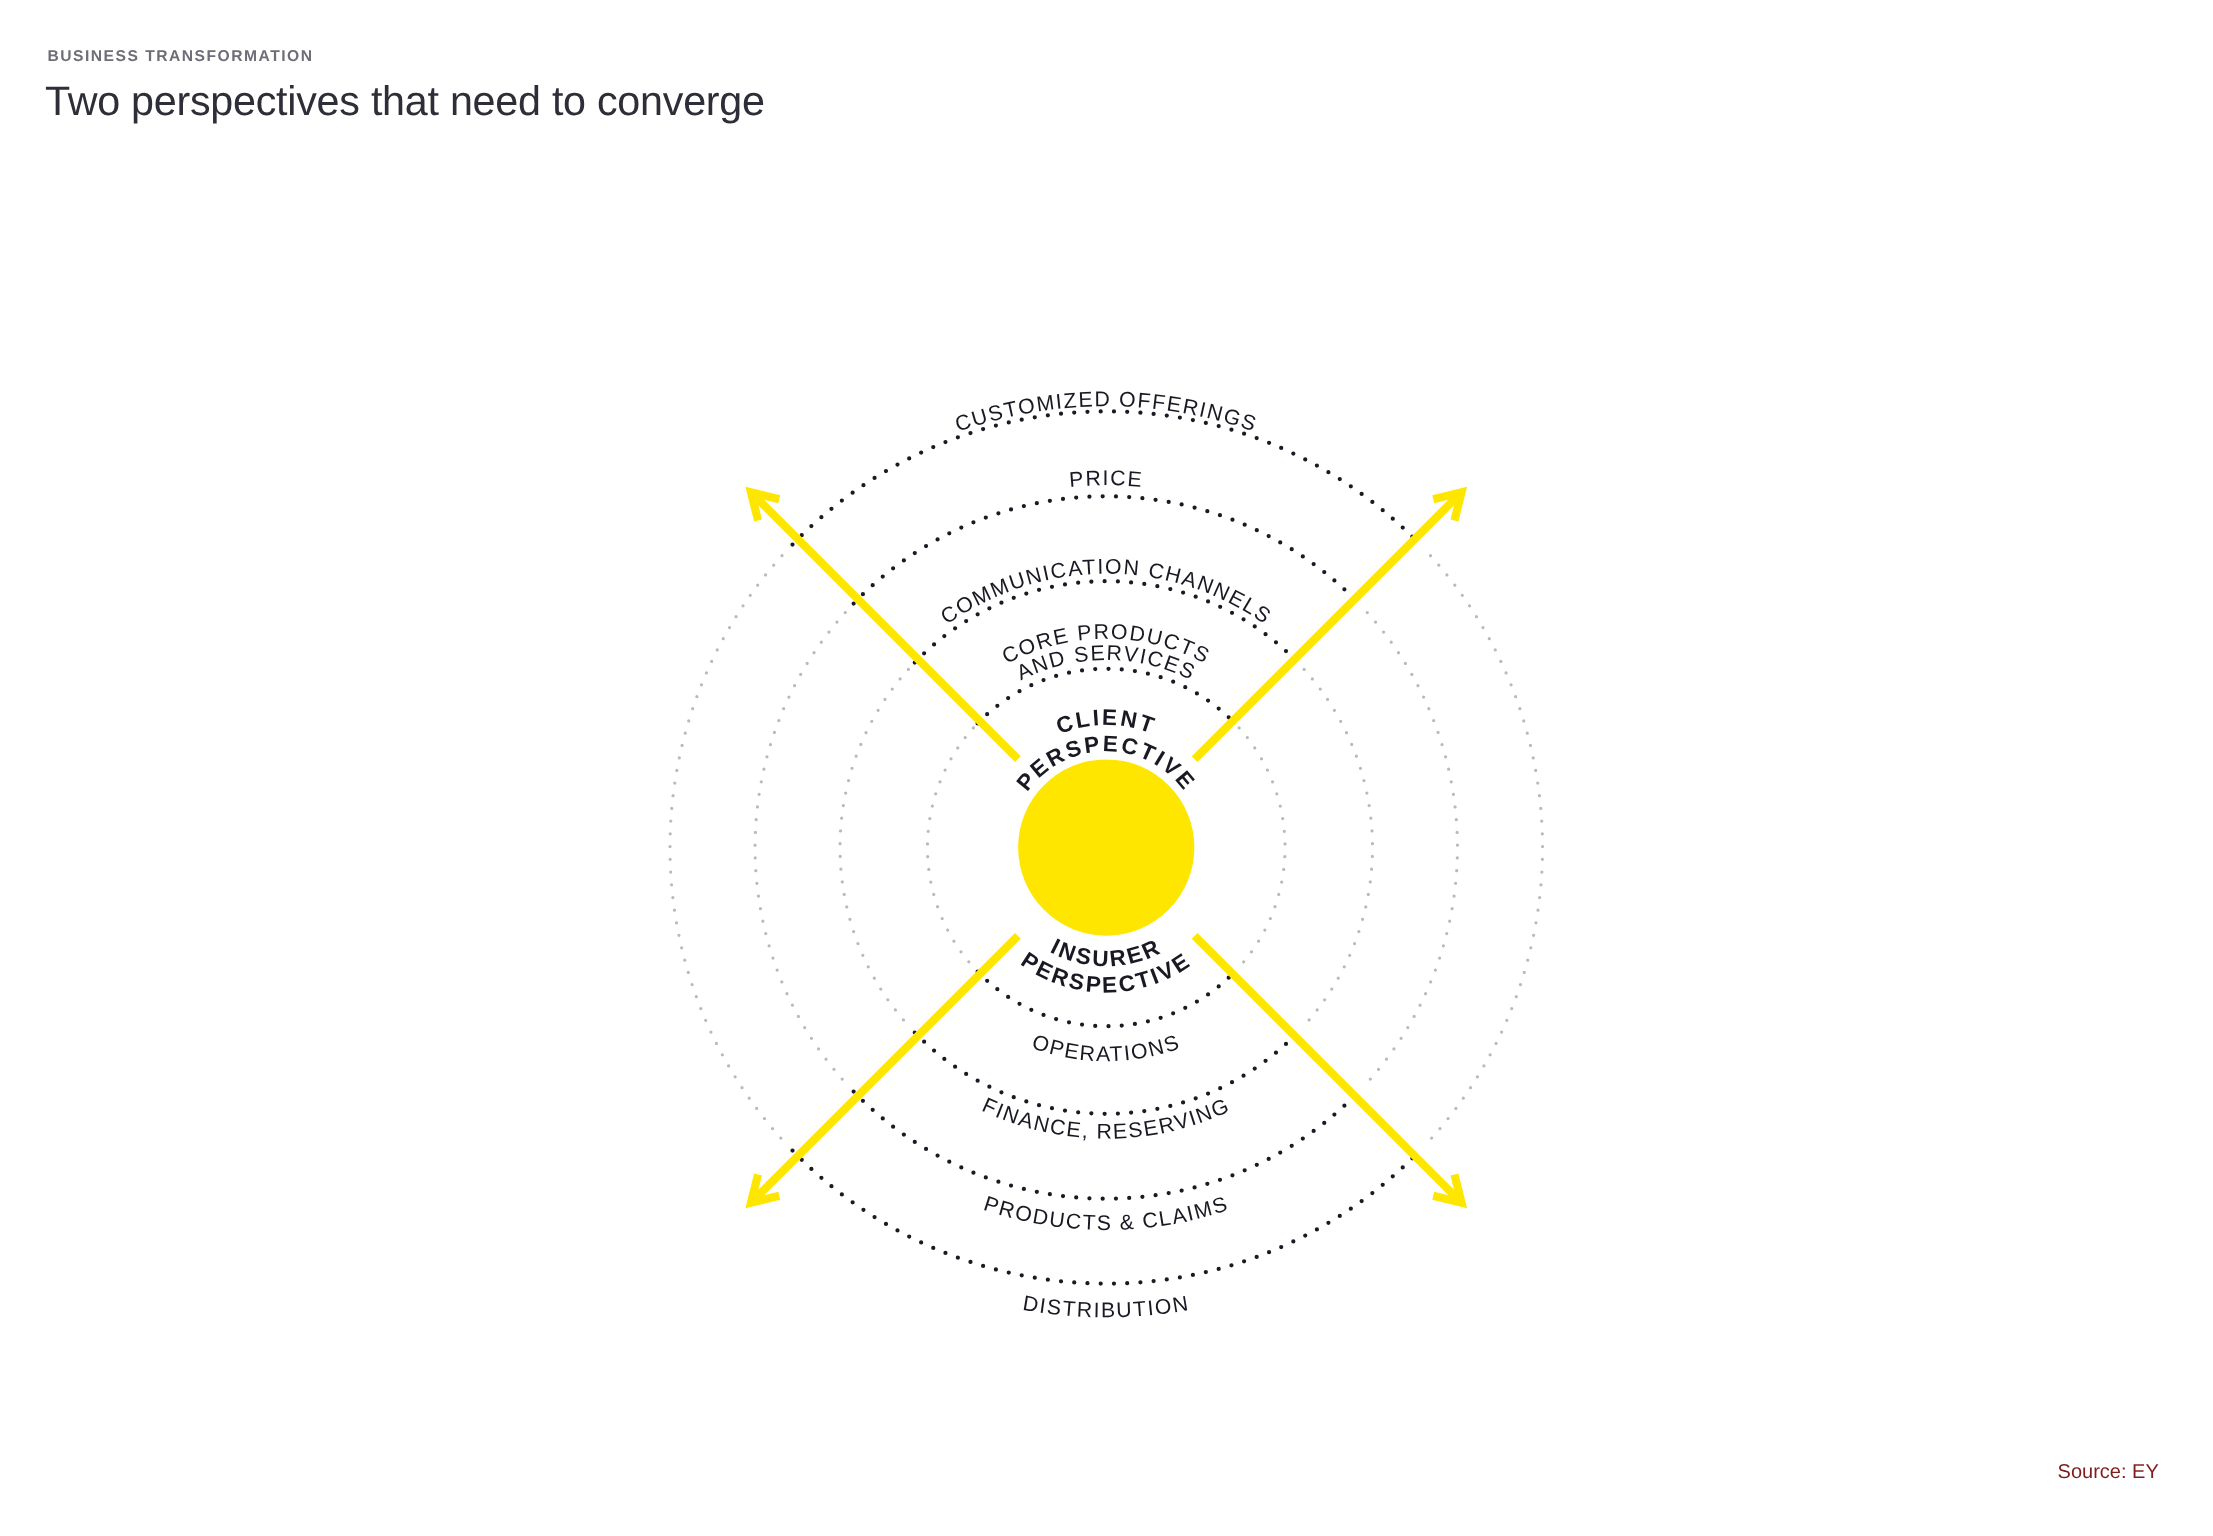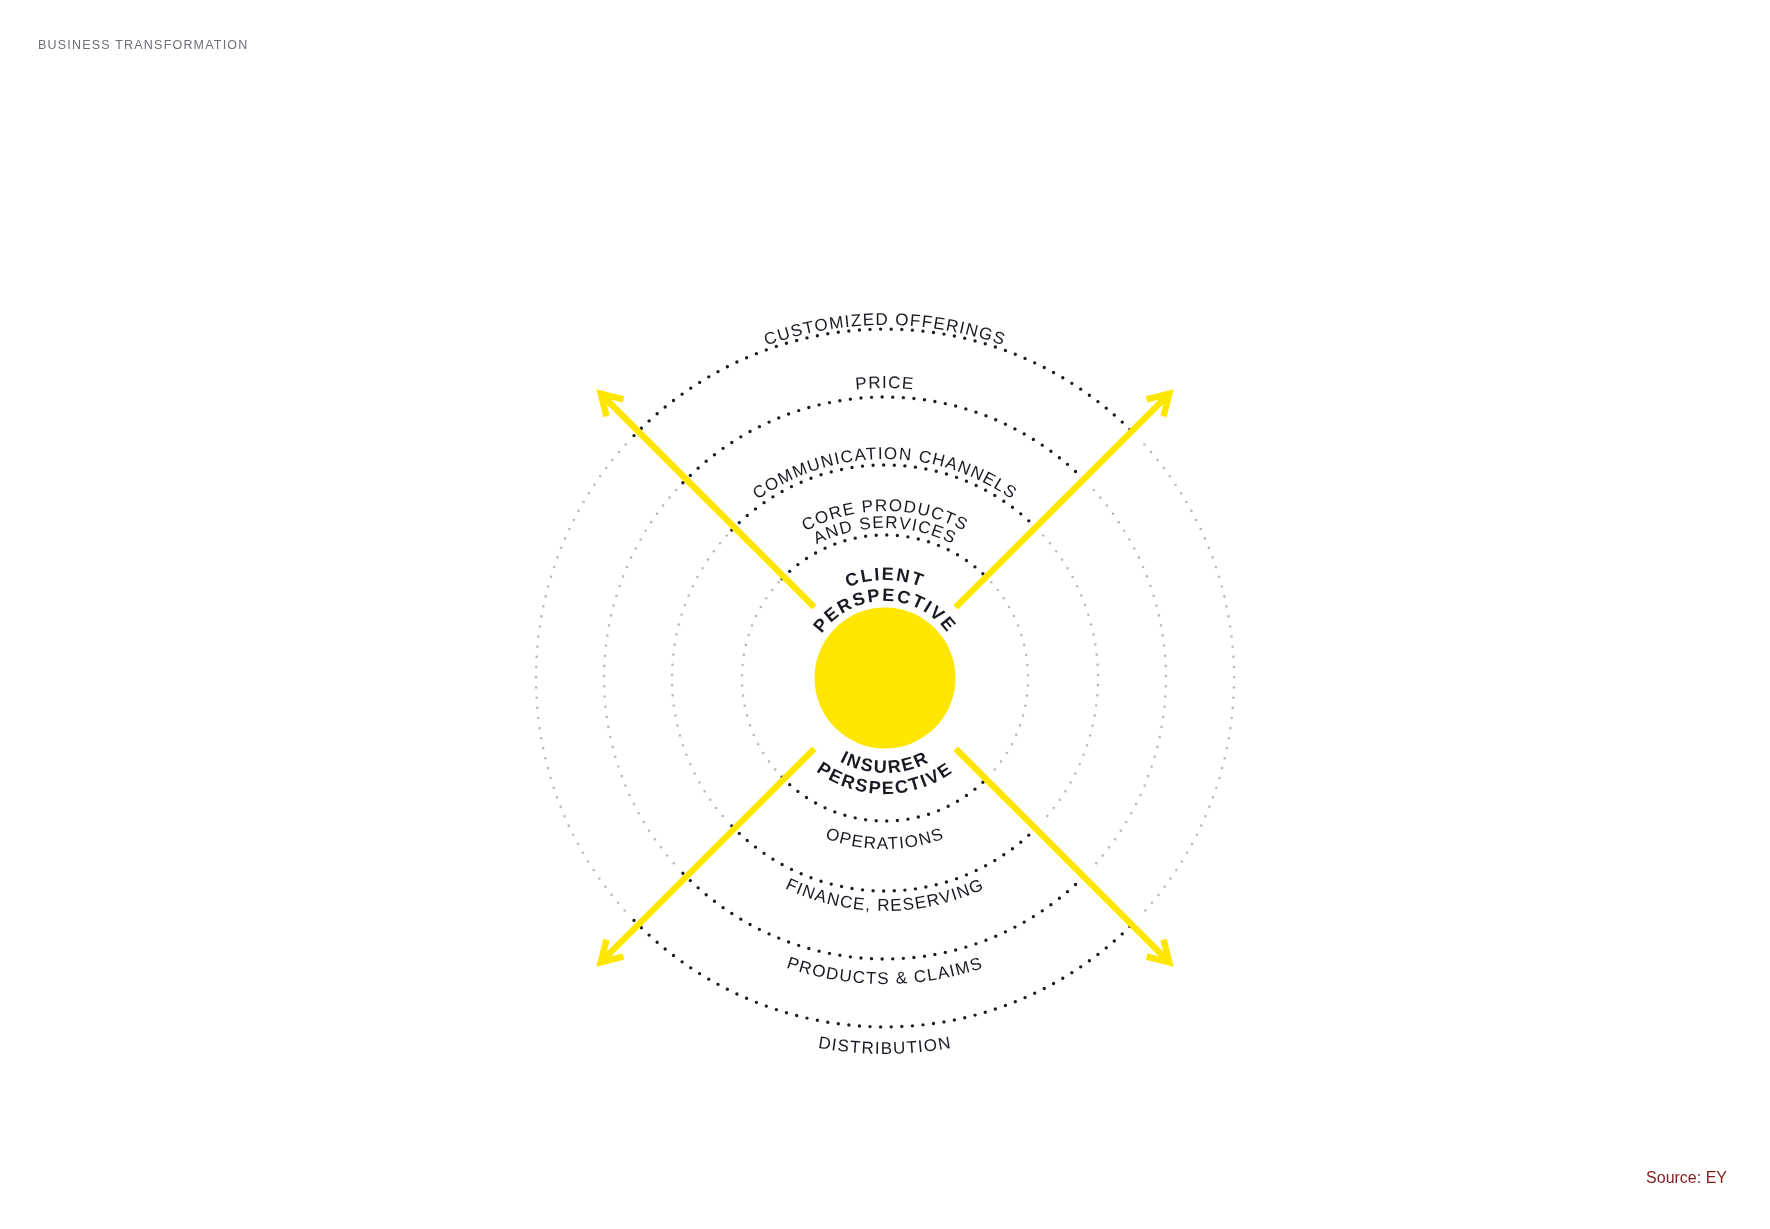--- a/index.html
+++ b/index.html
@@ -5,21 +5,21 @@
   html,body{margin:0;padding:0;background:#ffffff;}
   .page{
     position:relative;
     width:1770px;height:1229px;
     background:#ffffff;
     overflow:hidden;
     font-family:"Liberation Sans",sans-serif;
   }
   .eyebrow{
     position:absolute;left:38px;top:38px;
-    font-size:12.5px;font-weight:400;letter-spacing:1.2px;
+    font-size:12.5px;font-weight:700;letter-spacing:1.2px;
     color:#6e6e78;
   }
   .title{
     position:absolute;left:36px;top:62px;margin:0;
     font-size:33px;font-weight:400;letter-spacing:-0.2px;
     color:#2e2e38;
   }
   .source{
     position:absolute;right:43px;bottom:42px;
     font-size:16px;font-weight:400;color:#7f1d1d;
@@ -30,20 +30,21 @@
   .arrow-shaft{fill:none;stroke-width:6.5;}
   .arc-label{font-family:"Liberation Sans",sans-serif;font-size:17px;letter-spacing:1.3px;fill:#191923;}
   .persp{font-size:18px;font-weight:700;letter-spacing:2px;}
 </style>
 </head>
 <body>
 
 <div class="page">
 
   <div class="eyebrow">BUSINESS TRANSFORMATION</div>
+  <h1 class="title">Two perspectives that need to converge</h1>
 
   <svg class="diagram" width="1770" height="1229" viewBox="0 0 1770 1229">
     <defs>
       <marker id="ah" markerUnits="userSpaceOnUse" markerWidth="34" markerHeight="34" viewBox="0 0 34 34" refX="25" refY="17" orient="auto">
         <path d="M7 5 L27 17 L7 29" fill="none" stroke="#FFE600" stroke-width="6.5"></path>
       </marker>
 
       <path id="tp-cust" d="M 532 678 A 353 353 0 0 1 1238 678"></path>
       <path id="tp-price" d="M 595 678 A 290 290 0 0 1 1175 678"></path>
       <path id="tp-comm" d="M 666 678 A 219 219 0 0 1 1104 678"></path>

